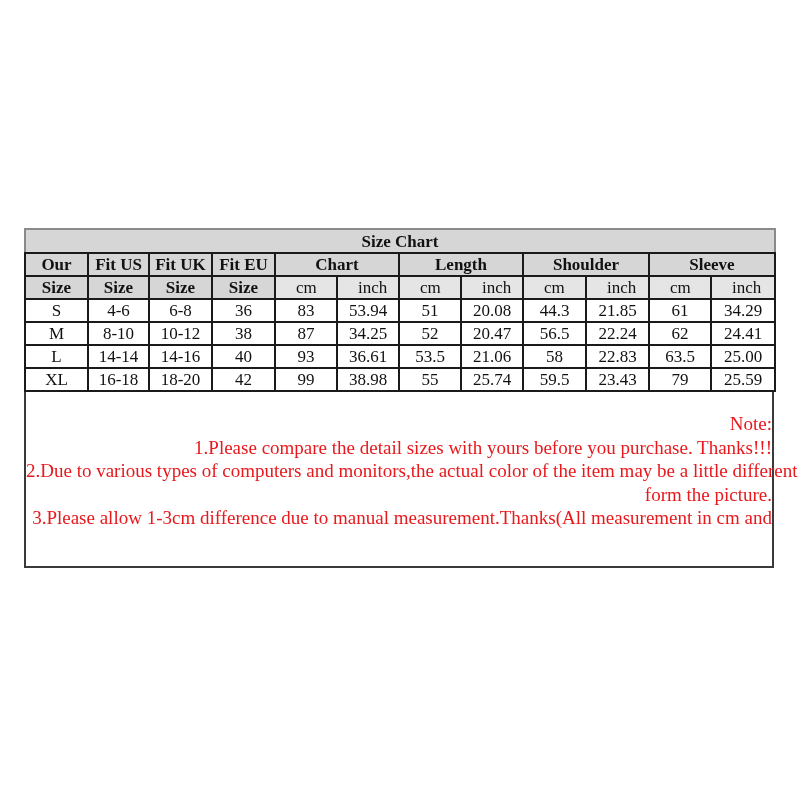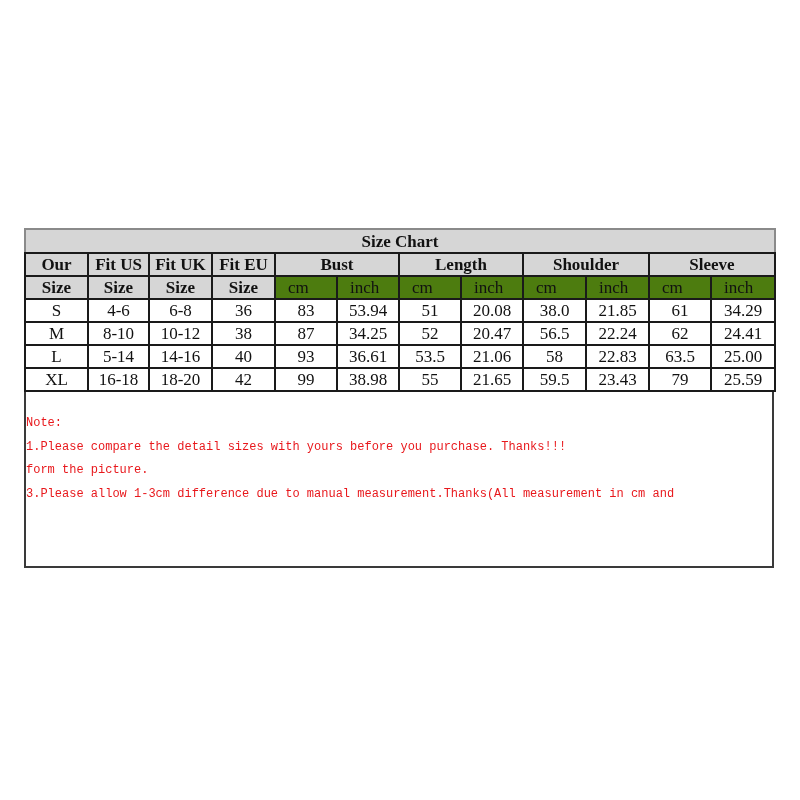--- a/index.html
+++ b/index.html
@@ -3,26 +3,26 @@
 <meta charset="utf-8">
 <style>
   html, body { margin: 0; padding: 0; background: #ffffff; }
   body { width: 800px; height: 800px; position: relative; overflow: hidden;
          font-family: "Liberation Serif", "DejaVu Serif", serif; color: #111; }
   .chart { position: absolute; left: 24px; top: 228px; width: 750px; }
   table { border-collapse: collapse; width: 750px; table-layout: fixed; }
   td { border: 2px solid #1a1a1a; padding: 0; height: 21px; font-size: 17px;
        text-align: center; line-height: 19px; white-space: nowrap; overflow: hidden; }
   td.hdr { background: #d6d6d6; font-weight: bold; }
-  td.sub { background: #4d7c0f; text-align: left; padding-left: 12px; font-weight: normal; }
+  td.sub { background: #e5e5e5; text-align: left; padding-left: 20px; font-weight: normal; }
   tr.title td { border-left-color: #8a8a8a; border-top-color: #8a8a8a; border-right-color: #8a8a8a; height: 22px; }
   tr.data td { background: #ffffff; }
   .note { border: 2px solid #3a3a3a; border-top: none; width: 746px; height: 174px;
-          box-sizing: content-box; text-align: left; color: #e8181c;
-          font-size: 12px; line-height: 23.5px; padding-top: 20px; box-sizing: border-box; height: 176px; width: 750px; font-family: Liberation Mono, monospace; }
+          box-sizing: content-box; text-align: right; color: #e8181c;
+          font-size: 19px; line-height: 23.5px; padding-top: 20px; box-sizing: border-box; height: 176px; width: 750px; }
   .note div { white-space: nowrap; }
 </style>
 </head>
 <body>
 
 <div class="chart">
   <table>
     <colgroup>
       <col style="width:63px">
         <col style="width:61px">
@@ -39,21 +39,21 @@
     </colgroup>
     <tbody>
         <tr class="title">
       <td class="hdr" colspan="12">Size Chart</td>
     </tr>
     <tr>
       <td class="hdr">Our</td>
       <td class="hdr">Fit US</td>
       <td class="hdr">Fit UK</td>
       <td class="hdr">Fit EU</td>
-      <td class="hdr" colspan="2">Bust</td>
+      <td class="hdr" colspan="2">Chart</td>
       <td class="hdr" colspan="2">Length</td>
       <td class="hdr" colspan="2">Shoulder</td>
       <td class="hdr" colspan="2">Sleeve</td>
     </tr>
     <tr>
       <td class="hdr">Size</td>
       <td class="hdr">Size</td>
       <td class="hdr">Size</td>
       <td class="hdr">Size</td>
       <td class="sub">cm</td>
@@ -67,69 +67,70 @@
     </tr>
     <tr class="data">
       <td>S</td>
       <td>4-6</td>
       <td>6-8</td>
       <td>36</td>
       <td>83</td>
       <td>53.94</td>
       <td>51</td>
       <td>20.08</td>
-      <td>38.0</td>
+      <td>44.3</td>
       <td>21.85</td>
       <td>61</td>
       <td>34.29</td>
     </tr>
     <tr class="data">
       <td>M</td>
       <td>8-10</td>
       <td>10-12</td>
       <td>38</td>
       <td>87</td>
       <td>34.25</td>
       <td>52</td>
       <td>20.47</td>
       <td>56.5</td>
       <td>22.24</td>
       <td>62</td>
       <td>24.41</td>
     </tr>
     <tr class="data">
       <td>L</td>
-      <td>5-14</td>
+      <td>14-14</td>
       <td>14-16</td>
       <td>40</td>
       <td>93</td>
       <td>36.61</td>
       <td>53.5</td>
       <td>21.06</td>
       <td>58</td>
       <td>22.83</td>
       <td>63.5</td>
       <td>25.00</td>
     </tr>
     <tr class="data">
       <td>XL</td>
       <td>16-18</td>
       <td>18-20</td>
       <td>42</td>
       <td>99</td>
       <td>38.98</td>
       <td>55</td>
-      <td>21.65</td>
+      <td>25.74</td>
       <td>59.5</td>
       <td>23.43</td>
       <td>79</td>
       <td>25.59</td>
     </tr>
   </tbody>
     </table>
 
   <div class="note">
     <div>Note:</div>
     <div>1.Please compare the detail sizes with yours before you purchase. Thanks!!!</div>
+    <div>2.Due to various types of computers and monitors,the actual color of the item may be a little different</div>
     <div>form the picture.</div>
     <div>3.Please allow 1-3cm difference due to manual measurement.Thanks(All measurement in cm and</div>
   </div>
 </div>
 
 </body></html>

